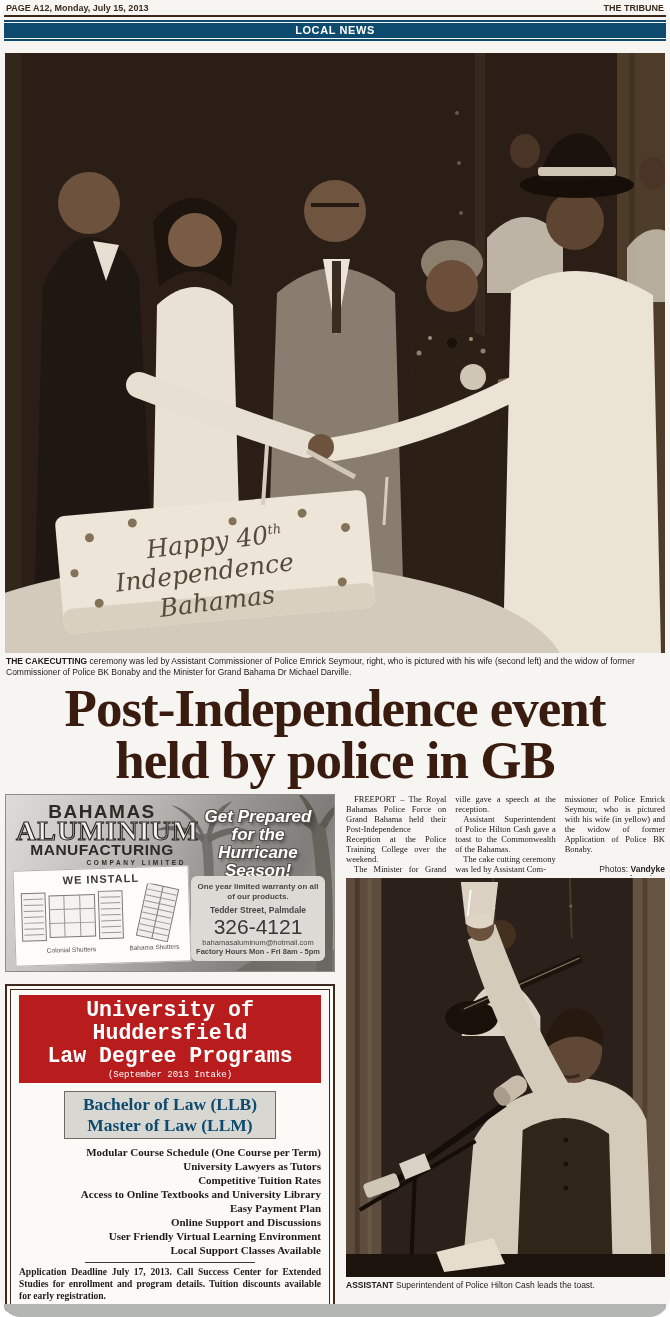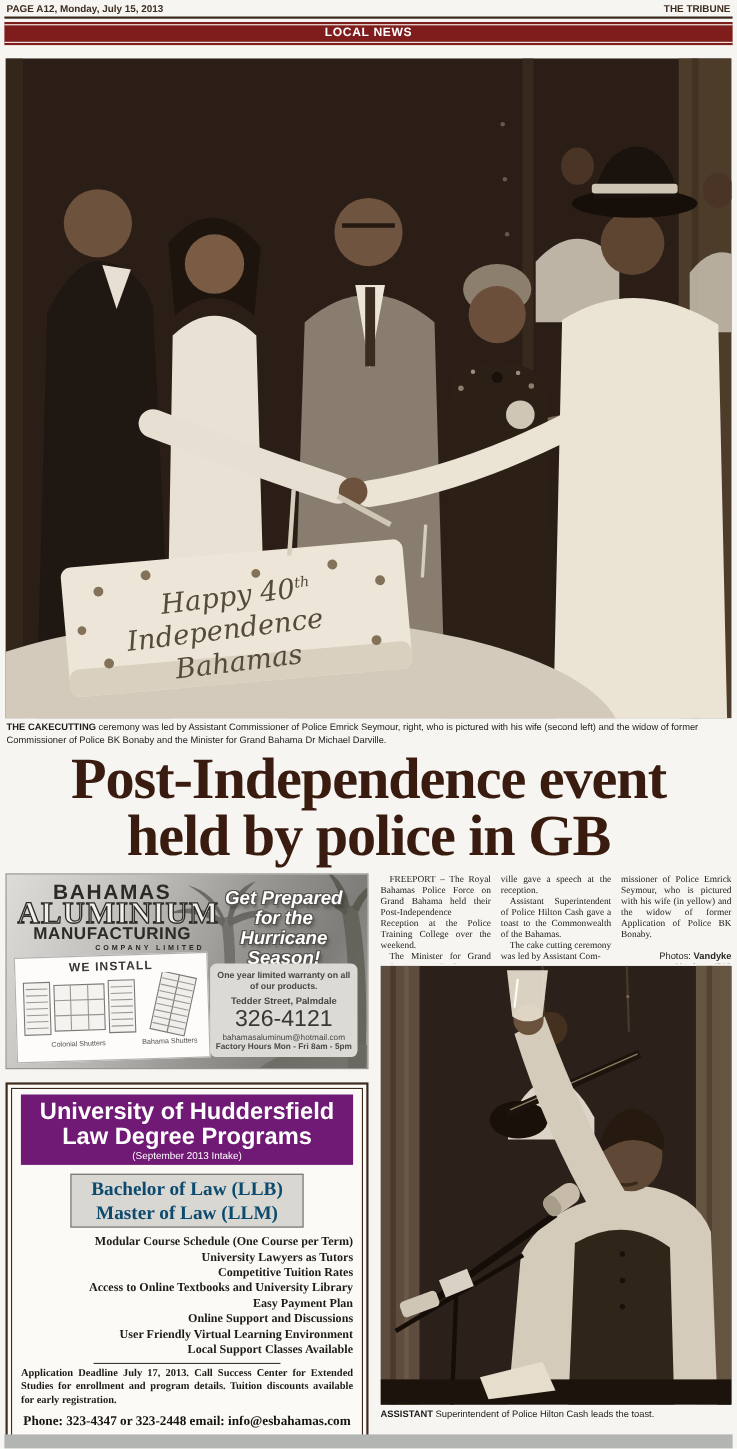--- a/index.html
+++ b/index.html
@@ -1,24 +1,24 @@
 <!DOCTYPE html>
 <html><head>
 <meta charset="utf-8">
 <style>
   * { box-sizing: border-box; }
   body { margin:0; background:#ffffff; font-family:"Liberation Sans", sans-serif; }
-  .page { width:670px; height:1317px; position:relative; background:#f7f5f1; overflow:hidden; margin:0 auto; }
+  .page { width:670px; height:1317px; position:relative; background:#f7f5f1; overflow:hidden; margin:0 auto;border-radius:21px; }
 
   
   .masthead { display:flex; justify-content:space-between; padding:3px 6px 1px; font-size:9px; font-weight:bold; color:#3c2b1f; }
   .masthead-rule { border-top:2px solid #3a281c; margin:1px 4px 0; }
 
   
-  .band { margin:3px 4px 12px; background:#7f1d1d; padding:2px 0; }
+  .band { margin:3px 4px 12px; background:#0c4a6e; padding:2px 0; }
   .band-inner { border-top:1px solid #f7f5f1; border-bottom:1px solid #f7f5f1; color:#ffffff; text-align:center; font-weight:bold; font-size:11px; letter-spacing:.6px; padding:1px 0 2px; }
 
   
   .photo1 { margin:3px 5px 0; height:600px; }
   .photo1 svg, .photo2 svg { display:block; width:100%; height:100%; }
   .caption { margin:3px 6px 0; font-size:8.5px; line-height:1.3; color:#1d1c1a; }
   .cap-lead { font-weight:bold; }
 
   
   .headline { text-align:center; font-family:"Liberation Serif", serif; font-weight:bold; color:#391c0f; font-size:53px; line-height:.97; margin-top:5px; letter-spacing:-1px; }
@@ -52,21 +52,21 @@
               padding:6px 3px 5px; text-align:center; color:#4b4744; }
   .alu-warranty { font-size:8px; font-weight:bold; line-height:1.25; }
   .alu-address { font-size:8.5px; font-weight:bold; margin-top:3px; }
   .alu-phone { font-size:21px; font-weight:normal; color:#393633; line-height:1.1; }
   .alu-email { font-size:7.5px; font-weight:normal; }
   .alu-hours { font-size:7.5px; font-weight:bold; }
 
   
   .uni { margin-top:12px; border:2px solid #3e2a1d; padding:3px; background:#fbfaf7; }
   .uni-inner { border:1px solid #3e2a1d; padding:5px 8px 7px; }
-  .uni-head { background:#701a75; color:#ffffff; text-align:center; font-family:Liberation Sans, sans-serif; padding:4px 0 3px; }
+  .uni-head { background:#b91c1c; color:#ffffff; text-align:center; font-family:Liberation Mono, monospace; padding:4px 0 3px; }
   .uni-title { font-size:21.5px; font-weight:bold; line-height:1.08; }
   .uni-intake { font-size:9px; margin-top:1px; }
   .uni-degrees { width:212px; margin:8px auto 7px; background:#d9d7d2; border:1px solid #6d6a66; text-align:center;
                  font-family:"Liberation Serif", serif; font-weight:bold; font-size:17.5px; line-height:1.22; padding:2px 0; color:#0c4a6e; }
   .uni-features { text-align:right; font-family:"Liberation Serif", serif; font-weight:bold; font-size:11px; line-height:1.27; color:#1f1b17; }
   .uni-rule { width:56%; margin:4px auto 4px; border-top:1px solid #3a3733; }
   .uni-deadline { font-family:"Liberation Serif", serif; font-weight:bold; font-size:9.5px; line-height:1.25; text-align:justify; color:#1f1b17; }
   .uni-contact { text-align:center; font-family:"Liberation Serif", serif; font-weight:bold; font-size:12px; margin-top:5px; color:#17130f; }
 
   

